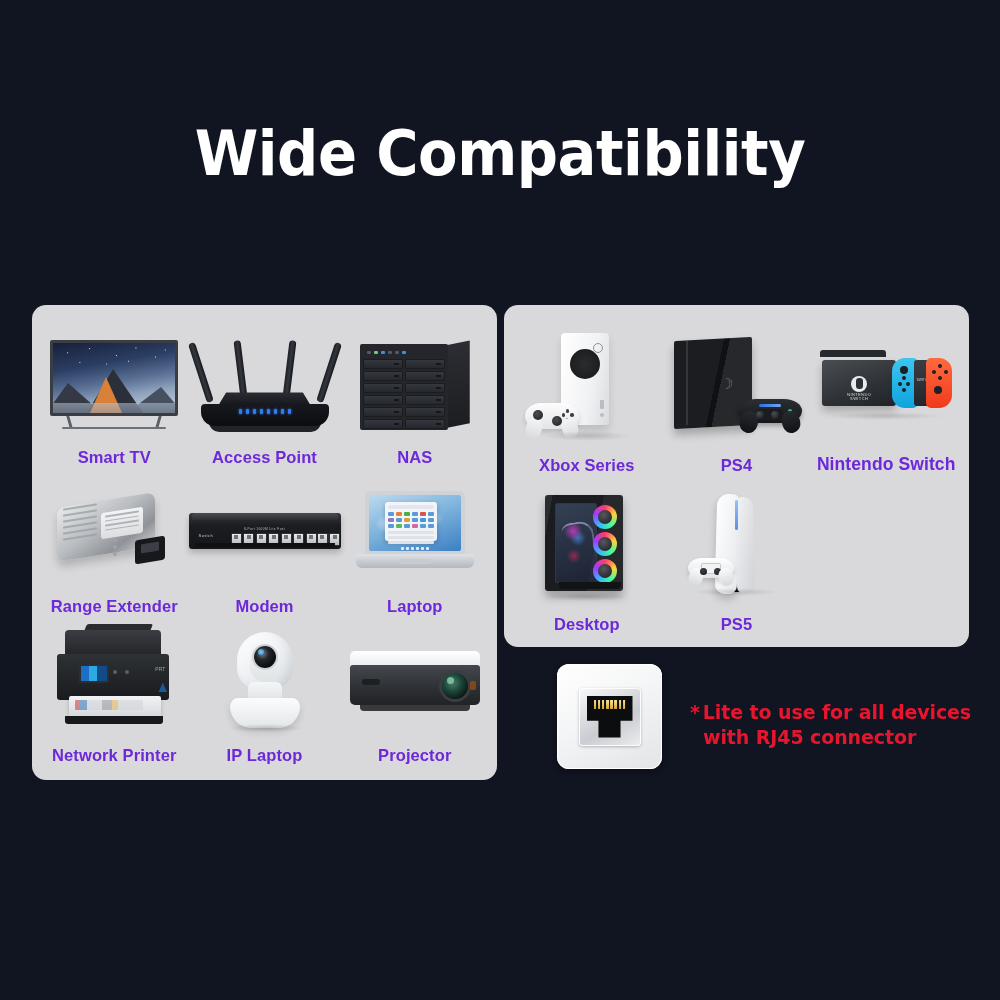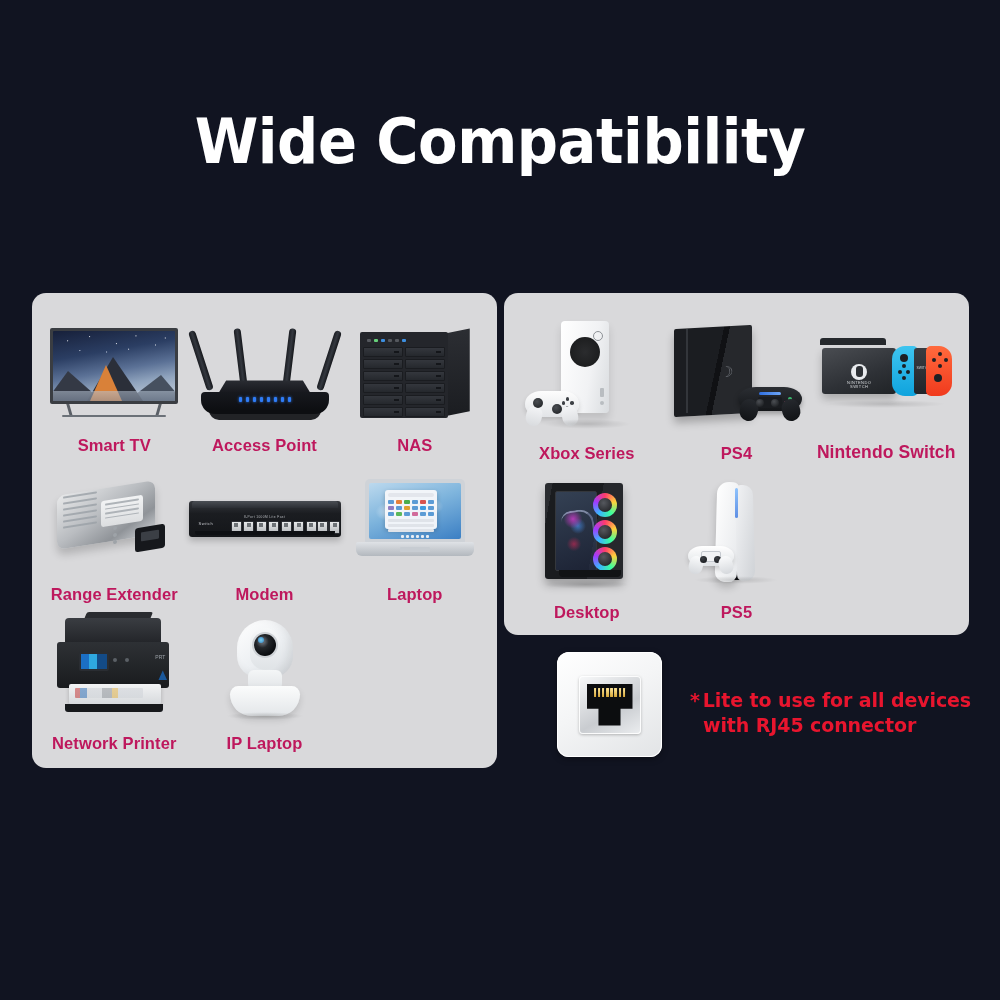--- a/index.html
+++ b/index.html
@@ -3,21 +3,21 @@
 <meta charset="utf-8">
 <style>
   html,body{margin:0;padding:0;}
   body{
     width:1000px;height:1000px;
     background:#111421;
     font-family:"Liberation Sans", sans-serif;
     overflow:hidden;
     position:relative;
   }
-  .page{position:absolute;inset:0;}
+  .page{position:absolute;inset:0;margin-top:12px;}
 
   
   .title{
     position:absolute;left:0;top:105px;width:1000px;
     text-align:center;
     color:#ffffff;
     font-size:62px;
     font-weight:700;
     letter-spacing:-0.5px;
     font-family:"DejaVu Sans","Liberation Sans",sans-serif;
@@ -47,21 +47,21 @@
     display:flex;flex-direction:column;align-items:center;justify-content:flex-end;
     position:relative;
   }
   .art{
     flex:1 1 auto;
     width:100%;
     display:flex;align-items:center;justify-content:center;
     position:relative;
   }
   .label{
-    color:#be185d;
+    color:#6d28d9;
     font-size:16.5px;
     font-weight:600;
     letter-spacing:0.1px;
     text-align:center;
     line-height:1.1;
     padding-bottom:4px;
     white-space:nowrap;
   }
   .label.lg{font-size:17.5px;}
 
@@ -624,20 +624,33 @@
               <div class="cam-lens"></div>
             </div>
             <div class="cam-neck"></div>
             <div class="cam-base"></div>
             <div class="cam-shadow"></div>
           </div>
         </div>
         <div class="label">IP Laptop</div>
       </div>
 
+      <div class="cell">
+        <div class="art">
+          <div class="prj">
+            <div class="prj-top"></div>
+            <div class="prj-body"></div>
+            <div class="prj-grille"></div>
+            <div class="prj-lens"></div>
+            <div class="prj-ir"></div>
+            <div class="prj-feet"></div>
+          </div>
+        </div>
+        <div class="label">Projector</div>
+      </div>
 
     </div>
   </div>
 
   <div class="panel" id="panel-right">
     <div class="grid">
 
       <div class="cell">
         <div class="art">
           <div class="xbox">

